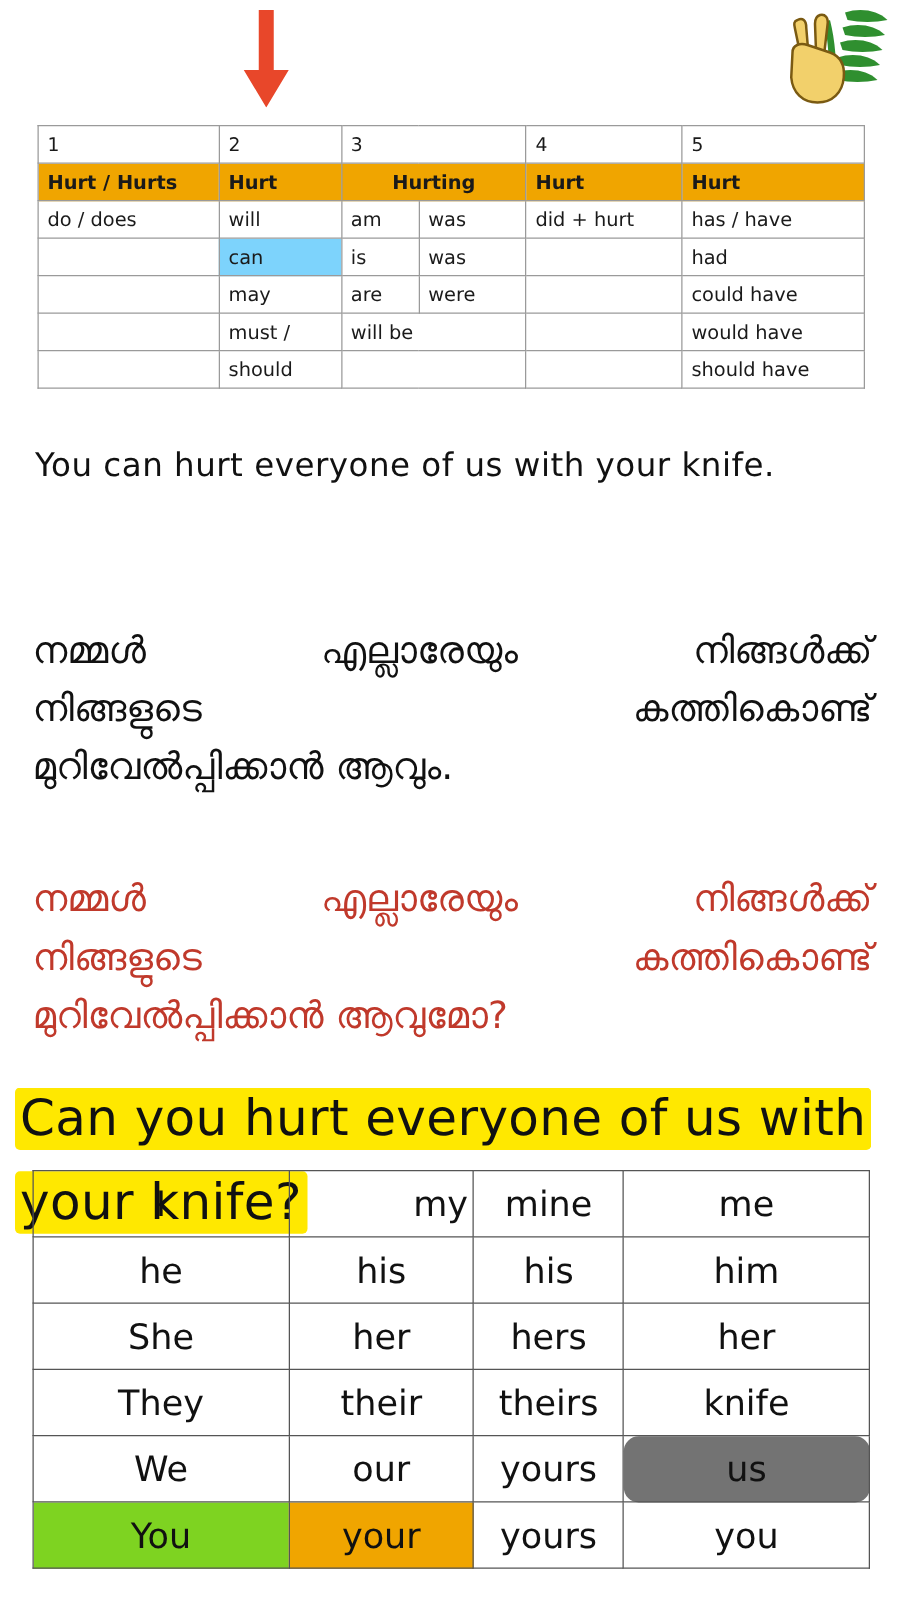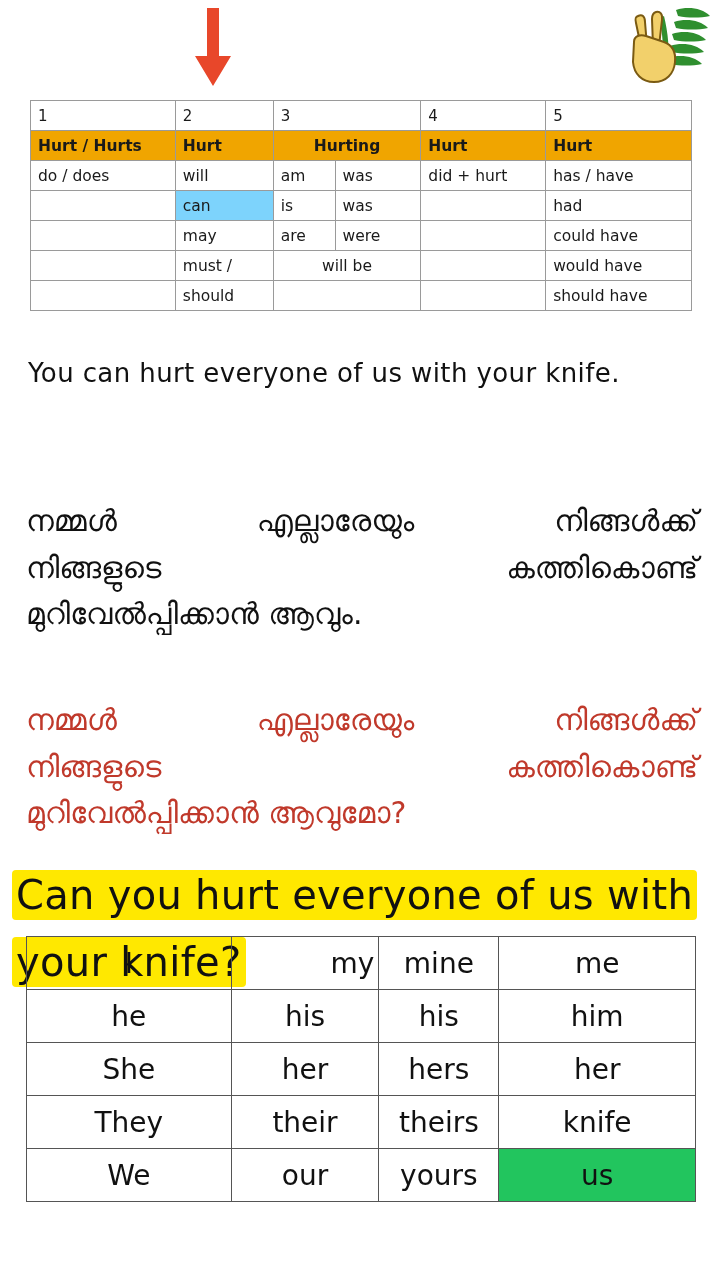--- a/index.html
+++ b/index.html
@@ -141,21 +141,21 @@
     text-align: center;
     vertical-align: middle;
     padding: 0 4px;
   }
   .pron-table .c0 { width: 205px; }
   .pron-table .c1 { width: 148px; text-align: right; }
   .pron-table .c2 { width: 120px; }
   .pron-table .c3 { width: 197px; }
   .bg-green { background: #7ed321; }
   .bg-orange { background: #f0a500; }
-  .bg-salmon { background: #22c55e; }
+  .bg-salmon { background: #737373; border-radius: 12px; }
 </style>
 </head>
 <body>
 
 <div class="page">
 
   <div class="arrow-wrap">
     <svg width="56" height="78" viewBox="0 0 56 78">
       <path d="M22 0 h12 v48 h12 L28 78 L10 48 h12 z" fill="#e8472a"></path>
     </svg>
@@ -222,21 +222,21 @@
         <td>may</td>
         <td>are</td>
         <td>were</td>
         <td></td>
         <td>could have</td>
       </tr>
 
       <tr>
         <td></td>
         <td>must /</td>
-        <td colspan="2" style="text-align:center">will be</td>
+        <td colspan="2" style="text-align:left">will be</td>
         <td></td>
         <td>would have</td>
       </tr>
 
       <tr>
         <td></td>
         <td>should</td>
         <td colspan="2" style="text-align:center"></td>
         <td></td>
         <td>should have</td>
@@ -301,16 +301,22 @@
         <td>their</td>
         <td>theirs</td>
         <td>knife</td>
       </tr>
       <tr>
         <td>We</td>
         <td>our</td>
         <td>yours</td>
         <td class="bg-salmon">us</td>
       </tr>
+      <tr>
+        <td class="bg-green">You</td>
+        <td class="bg-orange">your</td>
+        <td>yours</td>
+        <td>you</td>
+      </tr>
     </tbody>
   </table>
 
 </div>
 
 </body></html>

